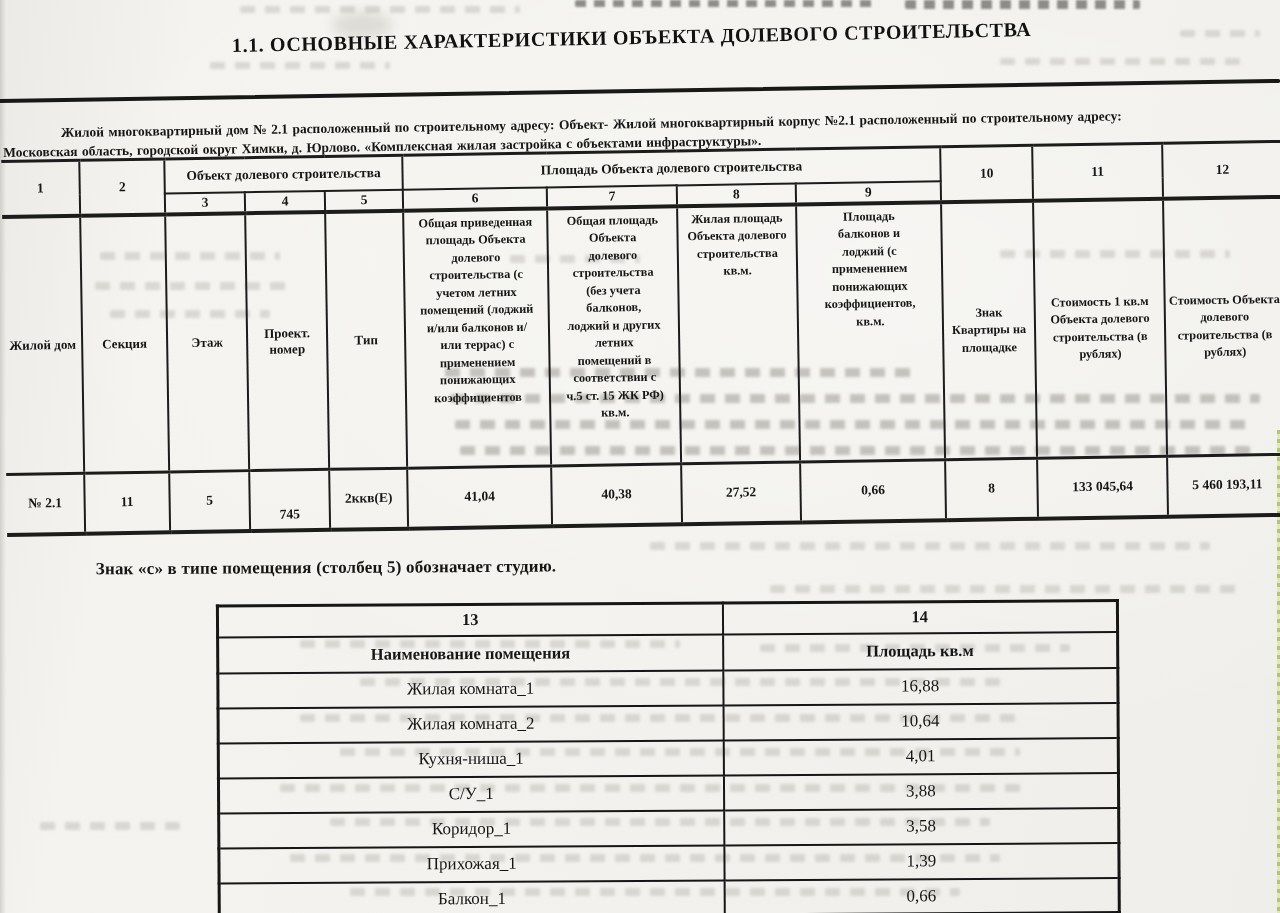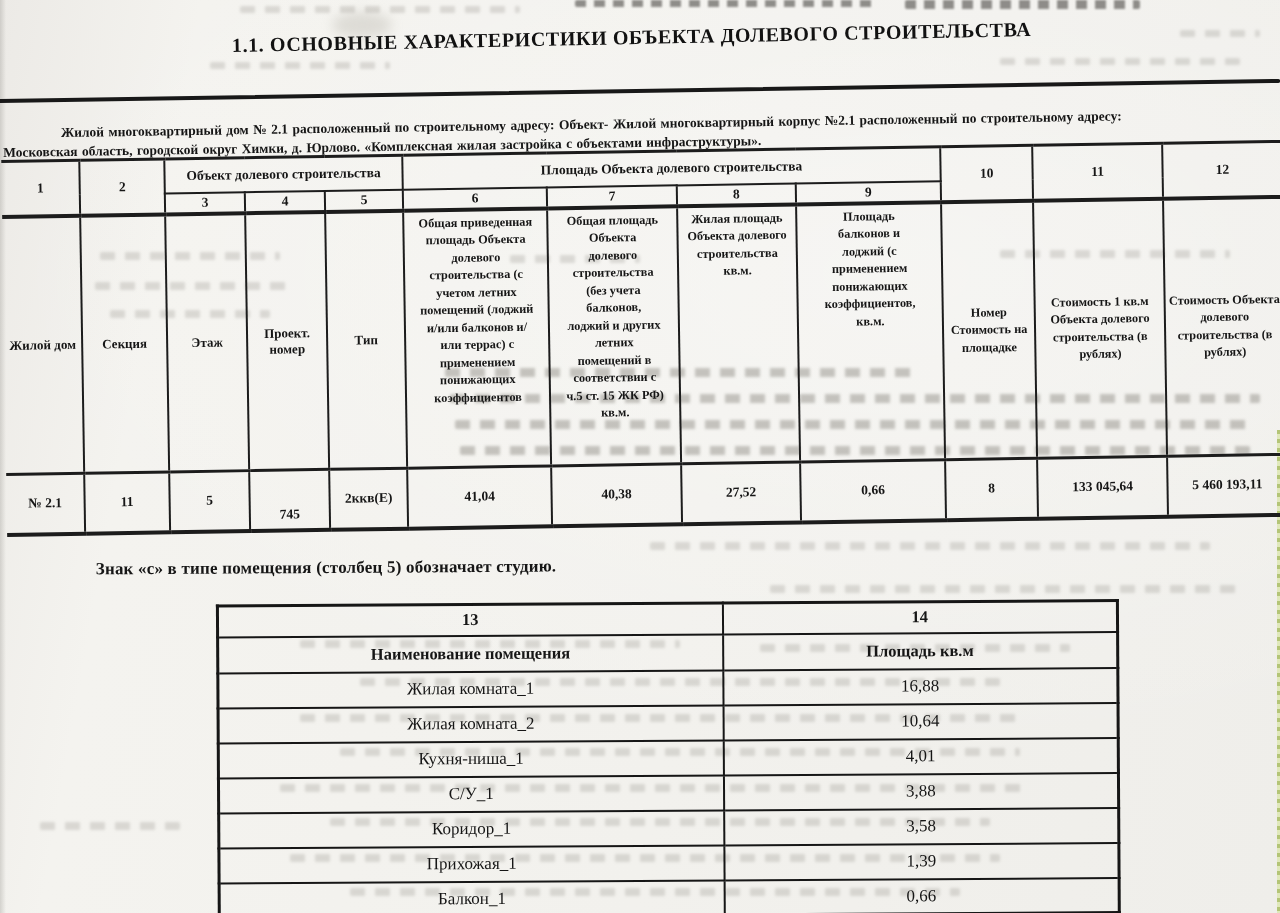--- a/index.html
+++ b/index.html
@@ -150,21 +150,21 @@
           <td class="vt">
             <div class="desc w96">Общая площадь Объекта долевого строительства (без учета балконов, лоджий и других летних помещений  в соответствии с ч.5 ст. 15 ЖК РФ) кв.м.</div>
             </td>
           <td class="vt">
             <div class="desc w100">Жилая площадь Объекта долевого строительства кв.м.</div>
             </td>
           <td class="vt">
             <div class="desc w104">Площадь балконов и лоджий  (с применением понижающих коэффициентов, кв.м.</div>
             </td>
           <td>
-            <div class="desc w90" style="margin:0 auto">Номер Стоимость на площадке</div>
+            <div class="desc w90" style="margin:0 auto">Знак Квартиры на площадке</div>
             </td>
           <td>
             <div class="desc w118" style="margin:0 auto">Стоимость 1 кв.м Объекта долевого строительства (в рублях)</div>
             </td>
           <td class="last">
             <div class="desc w110" style="margin:0 auto">Стоимость Объекта долевого строительства (в рублях)</div>
             </td>
         </tr>
         <tr class="rv" style="height:60px">
           <td>№ 2.1</td>

